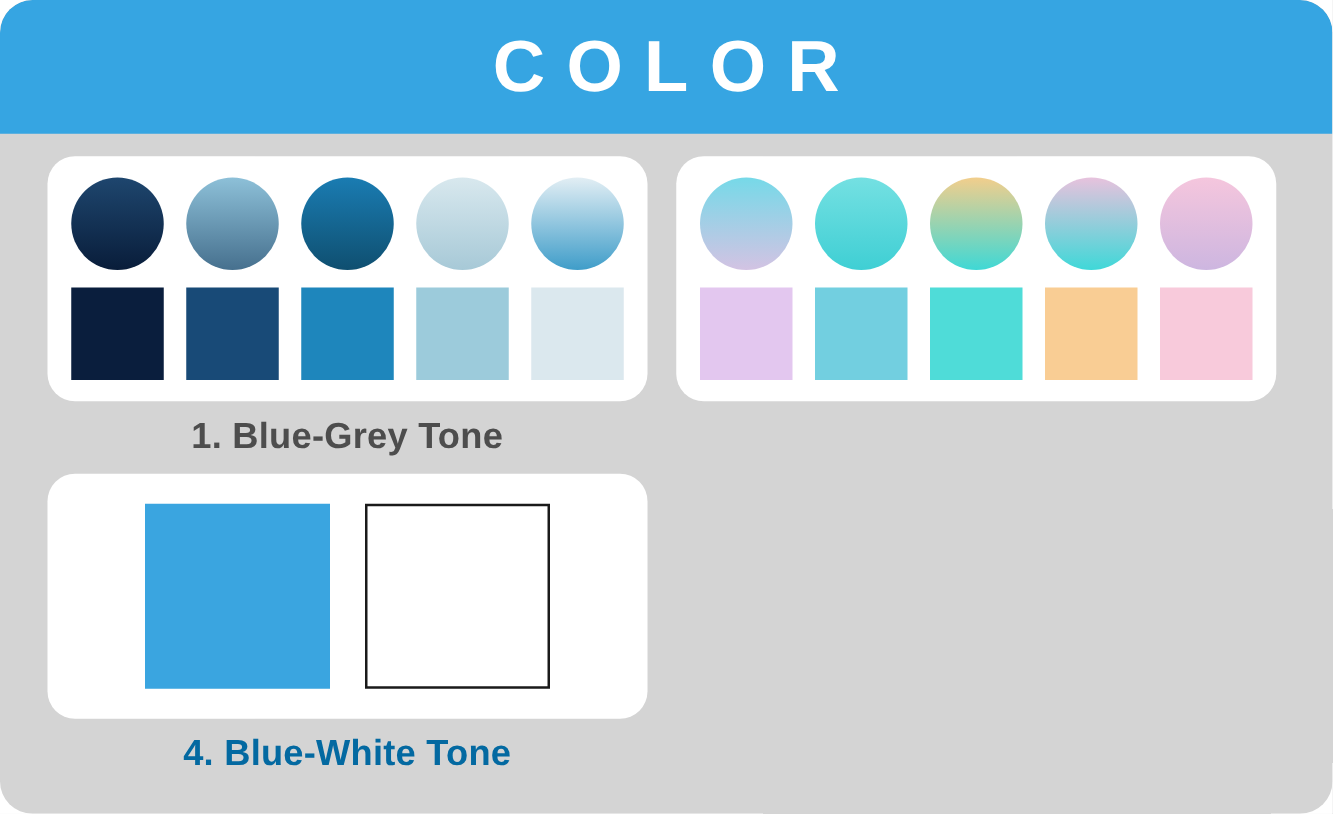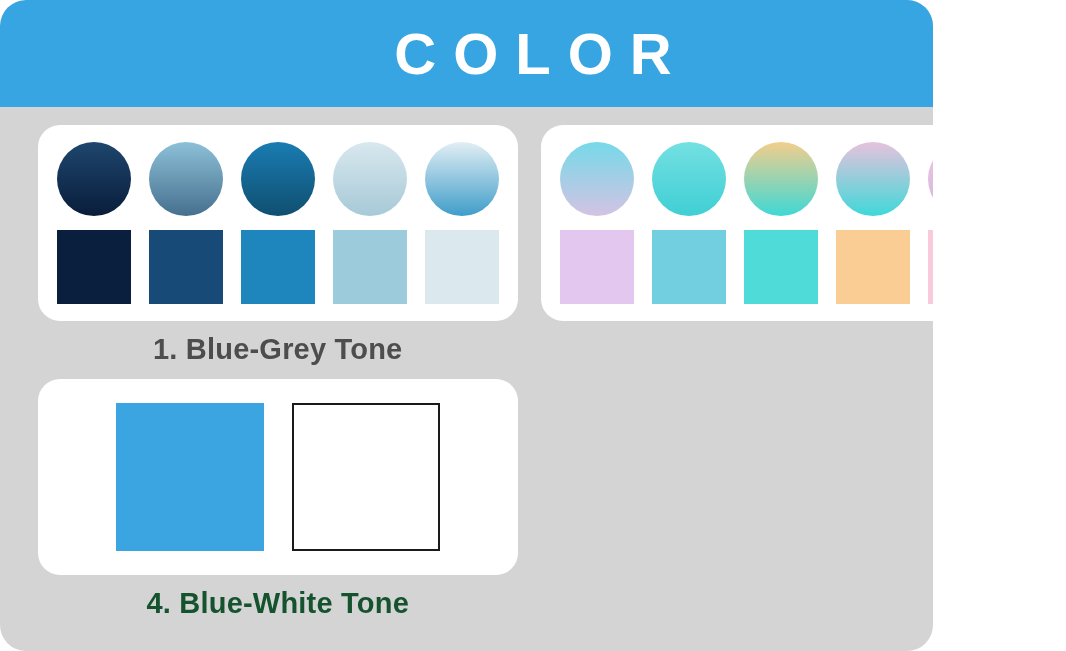--- a/index.html
+++ b/index.html
@@ -9,21 +9,21 @@
   }
   body {
     width: 1066px;
     height: 651px;
     font-family: "Liberation Sans", sans-serif;
     overflow: hidden;
   }
 
   #poster {
     position: relative;
-    width: 933px;
+    width: 1066px;
     height: 651px;
     background: #d4d4d4;
     border-radius: 26px;
     overflow: hidden;
     box-sizing: border-box;
   }
 
   
   #header {
     position: absolute;
@@ -179,17 +179,17 @@
     </div>
 
 
     <div class="palette">
       <div class="swatch-card" style="background: rgb(255, 255, 255);">
         <div class="big-row">
           <div class="big-square" style="background: rgb(58, 165, 224);"></div>
           <div class="big-square" style="background: rgb(255, 255, 255); border: 2px solid rgb(26, 26, 26);"></div>
         </div>
       </div>
-      <div class="palette-label" style="color: #14532d;">4. Blue-White Tone</div>
+      <div class="palette-label" style="color: #0369a1;">4. Blue-White Tone</div>
     </div>
 
   </div>
 </div>
 
 </body></html>

